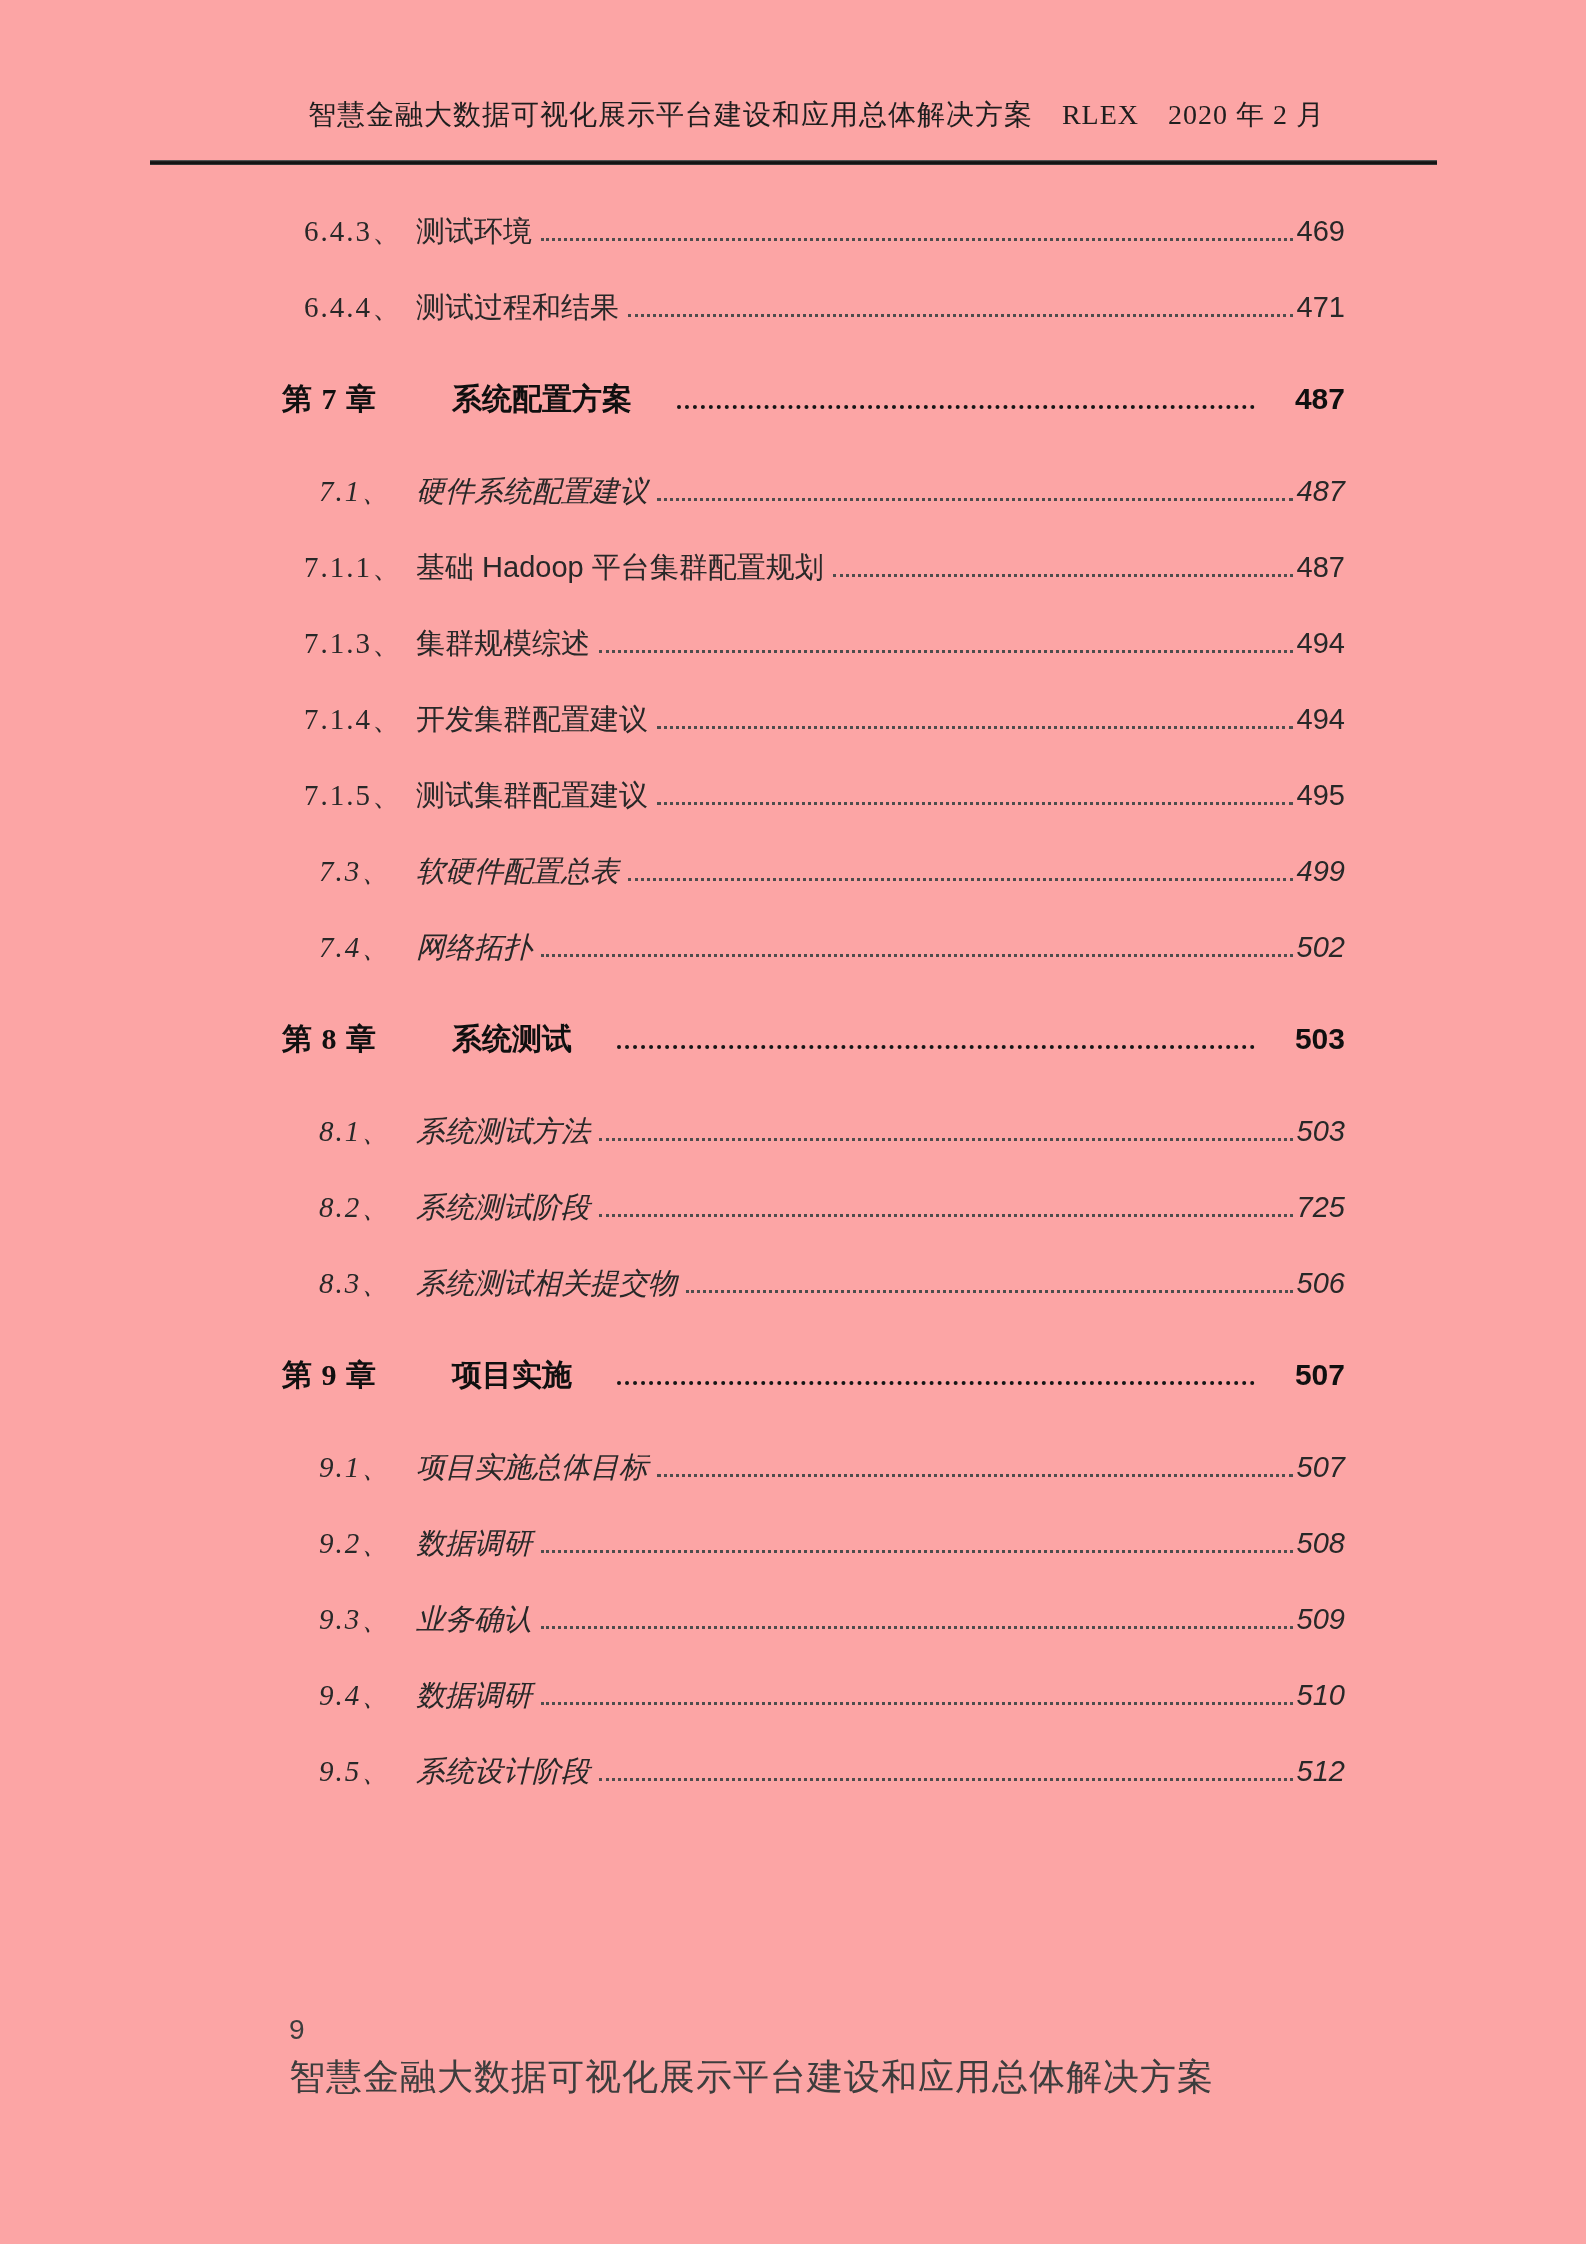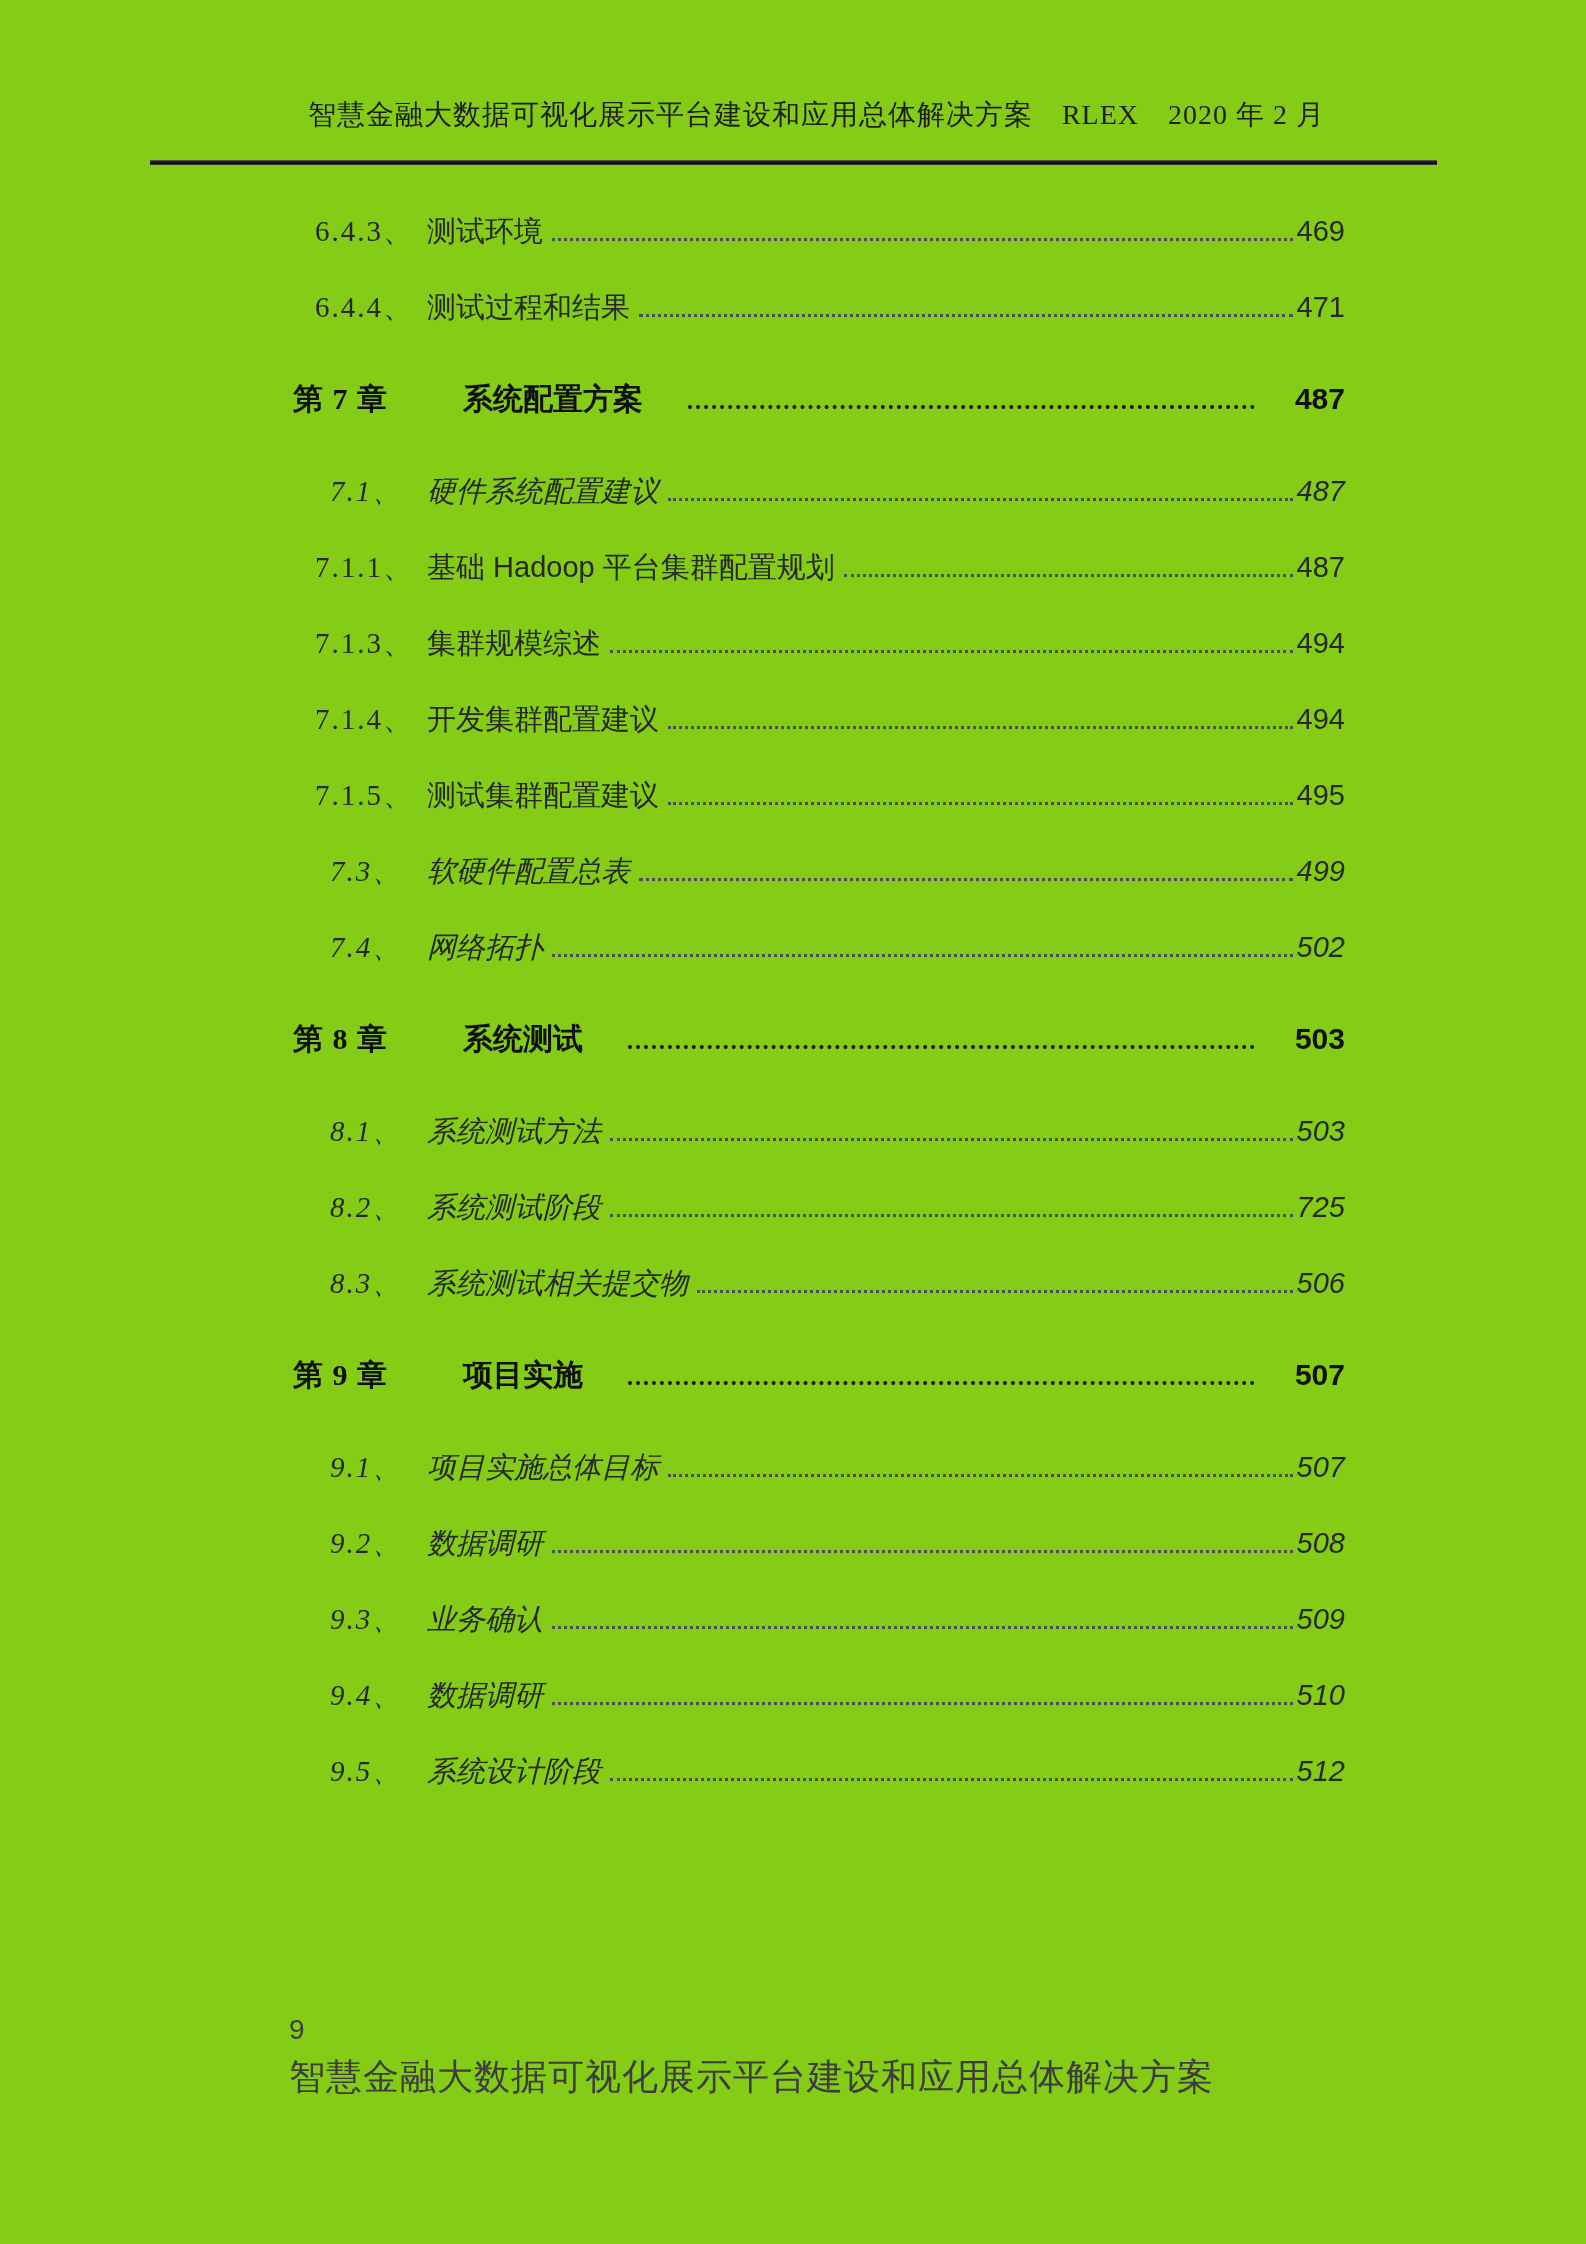--- a/index.html
+++ b/index.html
@@ -1,20 +1,20 @@
 <!DOCTYPE html>
 <html><head>
 <meta charset="utf-8">
 <style>
   html, body { margin: 0; padding: 0; background: #ffffff; }
   .page {
     position: relative;
     width: 1586px;
     height: 2244px;
-    background: #84cc16;
+    background: #fca5a5;
     overflow: hidden;
     font-family: "Liberation Sans", sans-serif;
     color: #262626;
   }
 
   
   .header-title {
     position: absolute;
     top: 96px;
     left: 150px;
@@ -35,21 +35,21 @@
     left: 150px;
     width: 1287px;
     height: 5px;
     background: linear-gradient(180deg, #6b6b6b 0%, #141414 35%, #141414 75%, #4a4a4a 100%);
   }
 
   
   .toc {
     position: absolute;
     top: 215px;
-    left: 293px;
+    left: 282px;
     right: 241px;
     display: flex;
     flex-direction: column;
   }
   .toc-row {
     display: flex;
     align-items: baseline;
     height: 32px;
     line-height: 32px;
     font-size: 29px;

